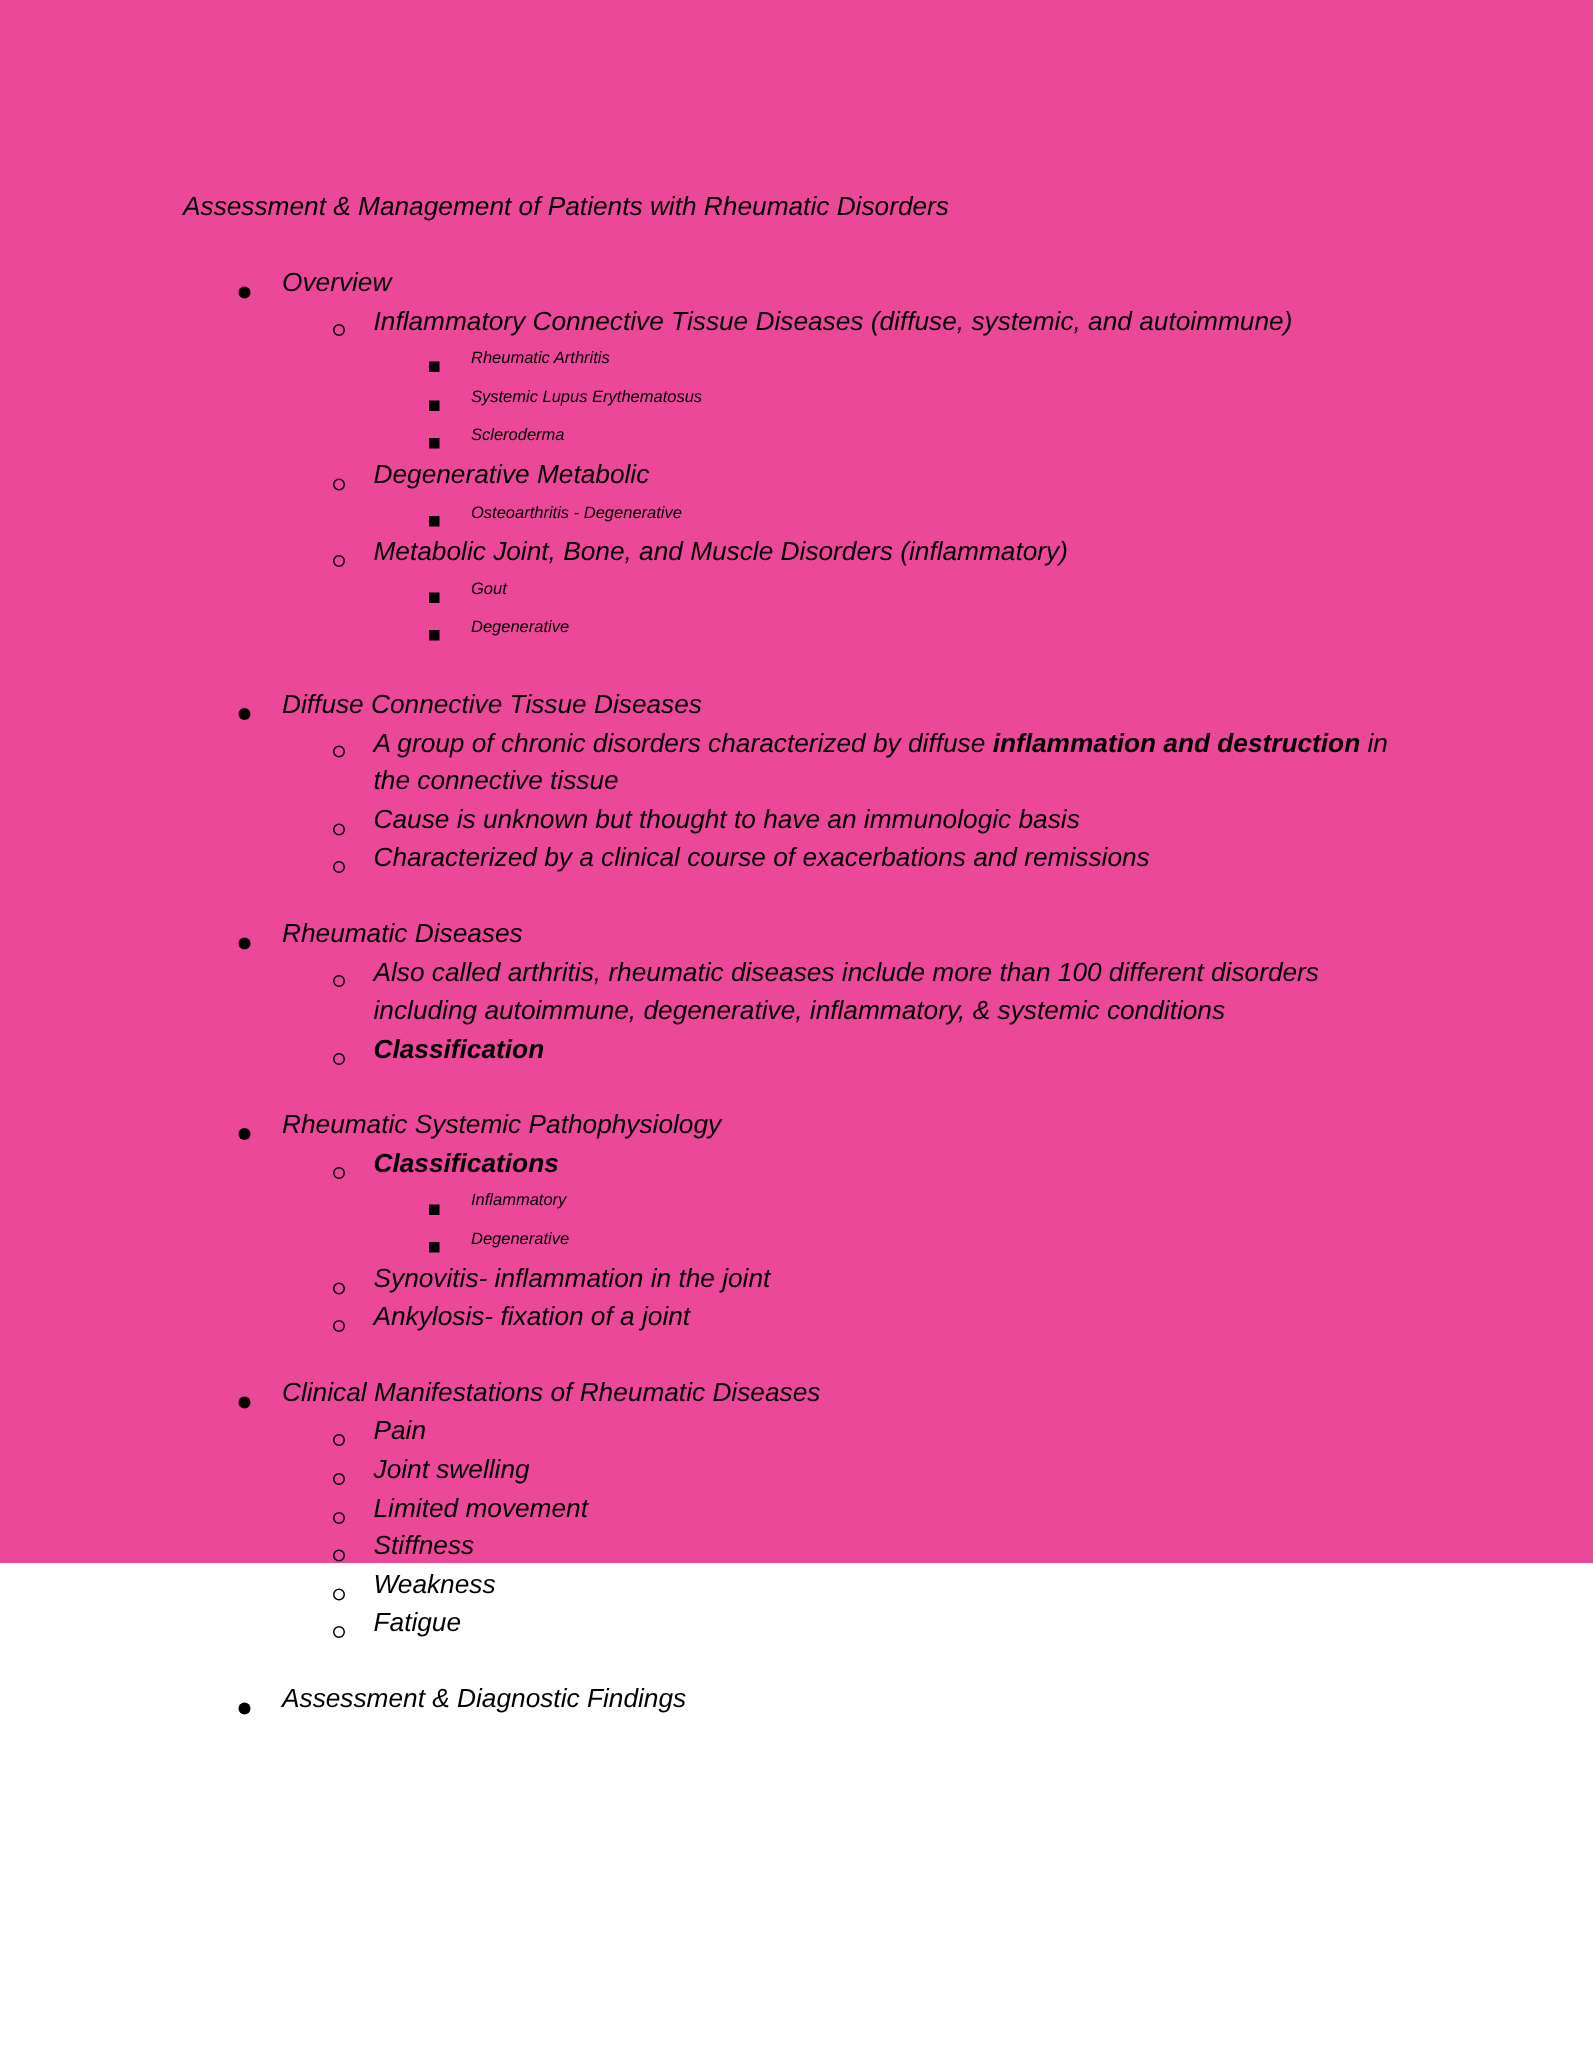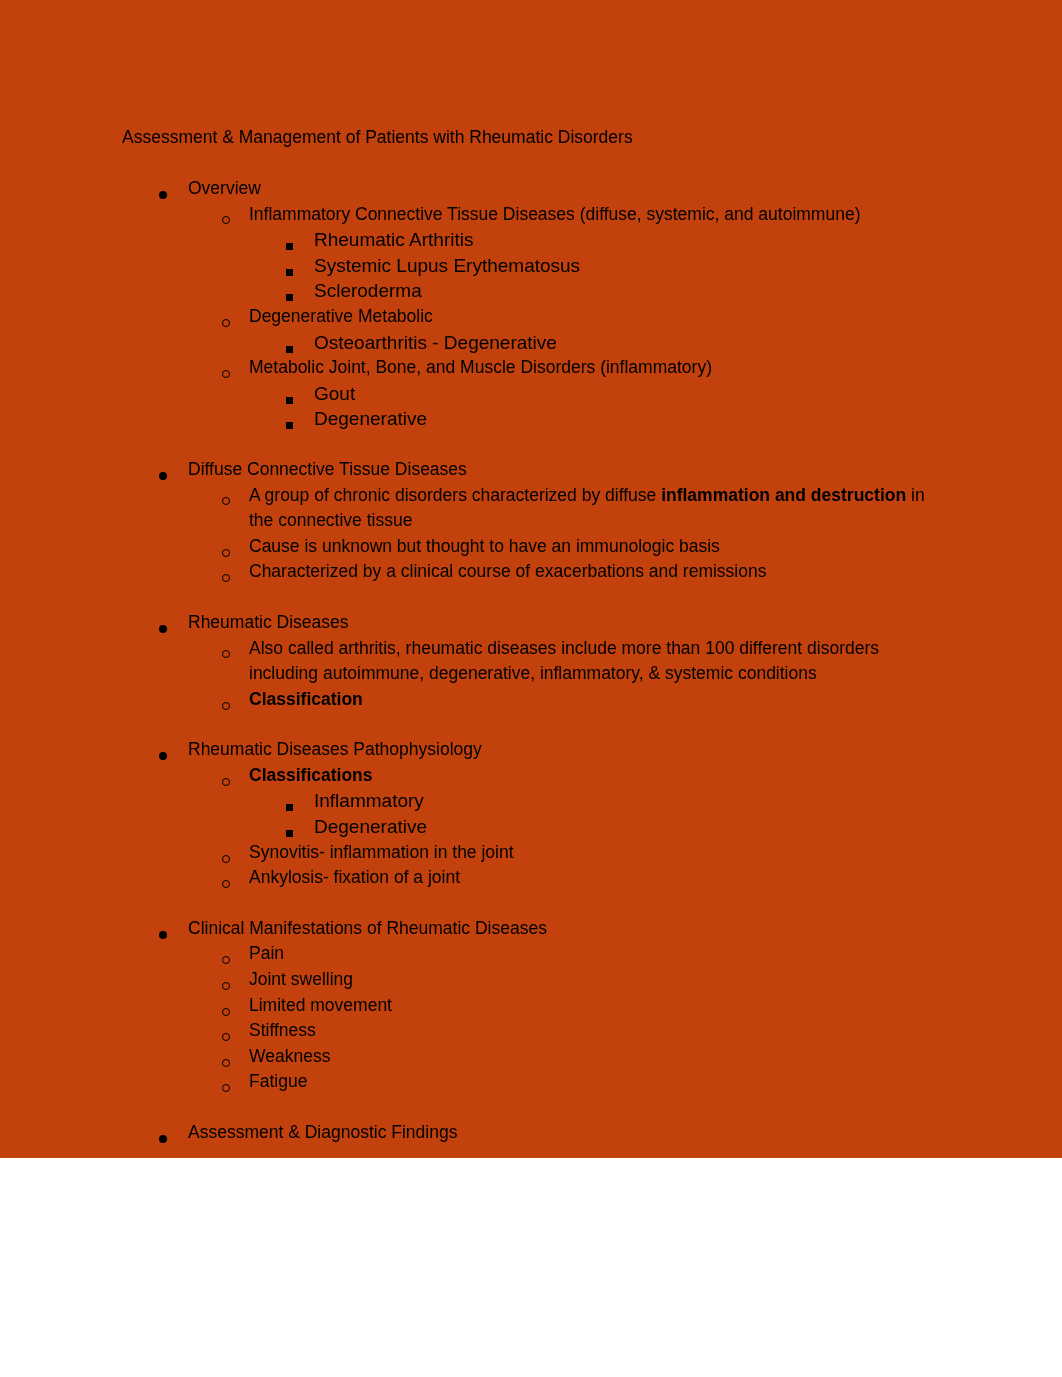--- a/index.html
+++ b/index.html
@@ -11,24 +11,25 @@
   body {
     width: 1062px;
     height: 1377px;
     font-family: "Liberation Sans", sans-serif;
     color: #000000;
     -webkit-font-smoothing: antialiased;
   }
   .page {
     position: relative;
     width: 1062px;
-    height: 1158px;
-    background: #c2410c;
+    height: 1042px;
+    background: #ec4899;
     box-sizing: border-box;
     padding: 125px 122px 0 122px;
+    font-style: italic;
   }
   .doc-title {
     font-size: 17.5px;
     line-height: 25px;
     color: #000;
     margin: 0 0 26px 0;
     font-weight: normal;
     white-space: nowrap;
   }
   .outline {
@@ -55,21 +56,21 @@
   }
   ul.lvl2 > li.item {
     position: relative;
     padding-left: 61px;
     font-size: 17.5px;
     line-height: 25.6px;
   }
   ul.lvl3 > li.item {
     position: relative;
     padding-left: 65px;
-    font-size: 19px;
+    font-size: 11px;
     line-height: 25.6px;
   }
   
   li.item > .marker {
     position: absolute;
     left: 0;
     top: 0;
     display: block;
     width: 36px;
     text-align: left;
@@ -212,21 +213,21 @@
                 <span class="txt"><b class="bold">Classification</b></span>
               </li>
             </ul>
           </li>
         </ul>
       </div>
       <div class="section">
         <ul class="lvl1">
           <li class="item">
             <span class="marker"><span class="disc"></span></span>
-            <span class="txt">Rheumatic Diseases Pathophysiology</span>
+            <span class="txt">Rheumatic Systemic Pathophysiology</span>
             <ul class="lvl2 nested">
               <li class="item">
                 <span class="marker"><span class="circ"></span></span>
                 <span class="txt"><b class="bold">Classifications</b></span>
                 <ul class="lvl3 nested">
                   <li class="item">
                     <span class="marker"><span class="sq"></span></span>
                     <span class="txt">Inflammatory</span>
                   </li>
                   <li class="item">

